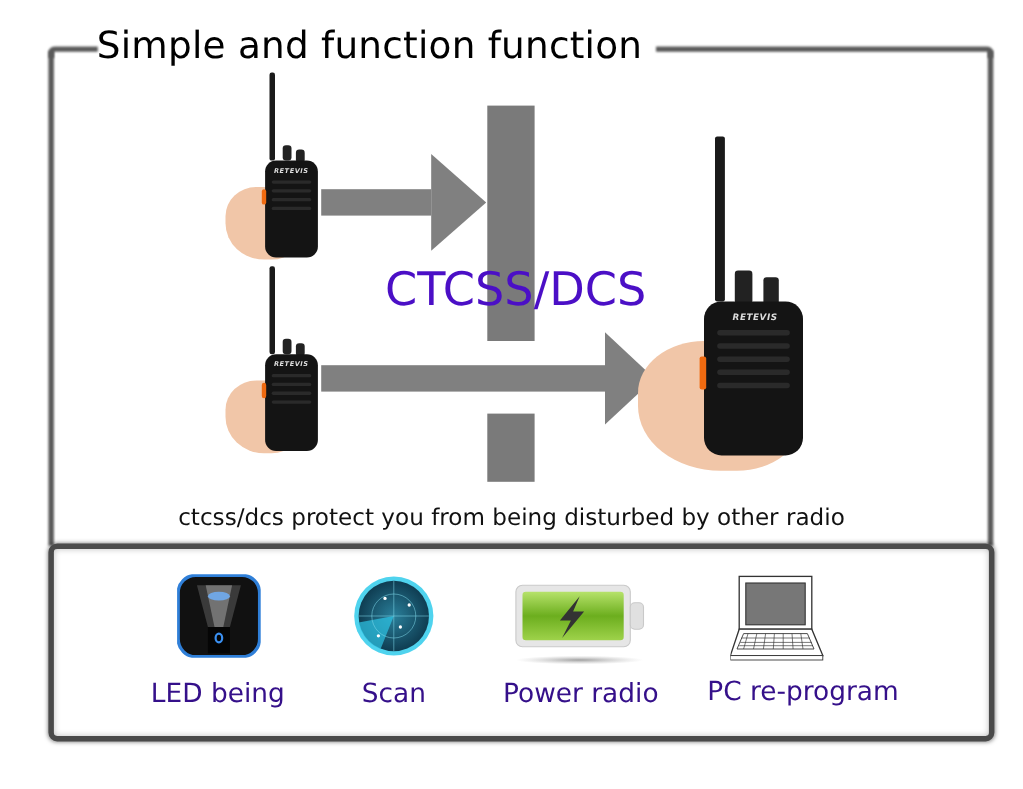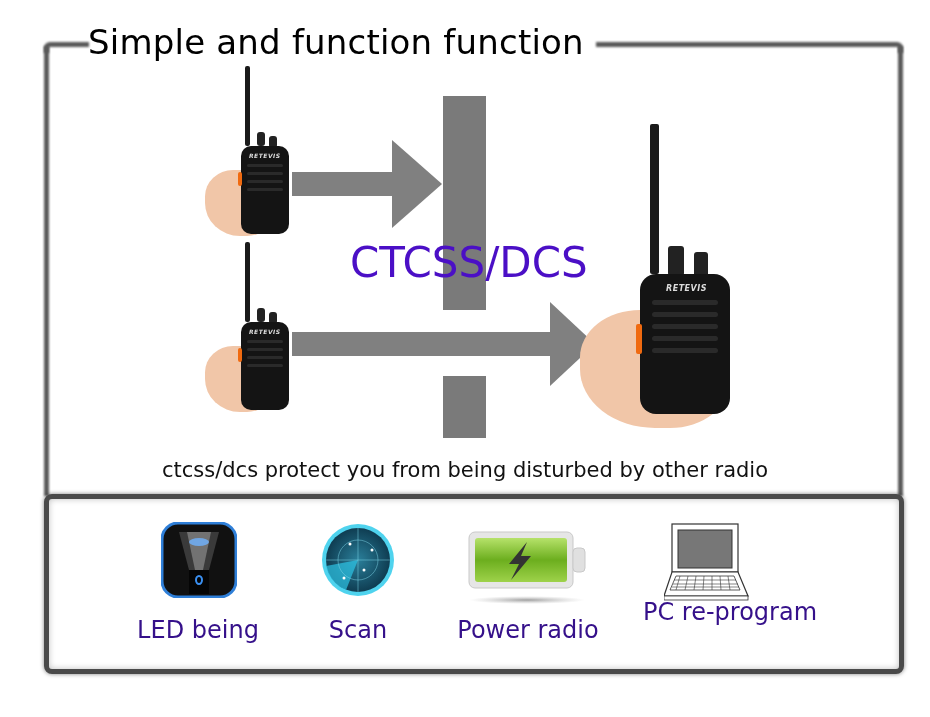--- a/index.html
+++ b/index.html
@@ -189,14 +189,14 @@
         <line x1="24" y1="54" x2="21" y2="68"></line>
         <line x1="32" y1="54" x2="30" y2="68"></line>
         <line x1="40" y1="54" x2="39" y2="68"></line>
         <line x1="48" y1="54" x2="48" y2="68"></line>
         <line x1="56" y1="54" x2="57" y2="68"></line>
         <line x1="64" y1="54" x2="66" y2="68"></line>
       </g>
       <rect x="0" y="74" width="84" height="4" fill="#fff" stroke="#333" stroke-width="0.8"></rect>
     </svg>
   </div>
-  <div class="feature-label" style="top:78px;">PC re-program</div>
+  <div class="feature-label" style="top:94px;">PC re-program</div>
 </div>
 
 </body></html>

